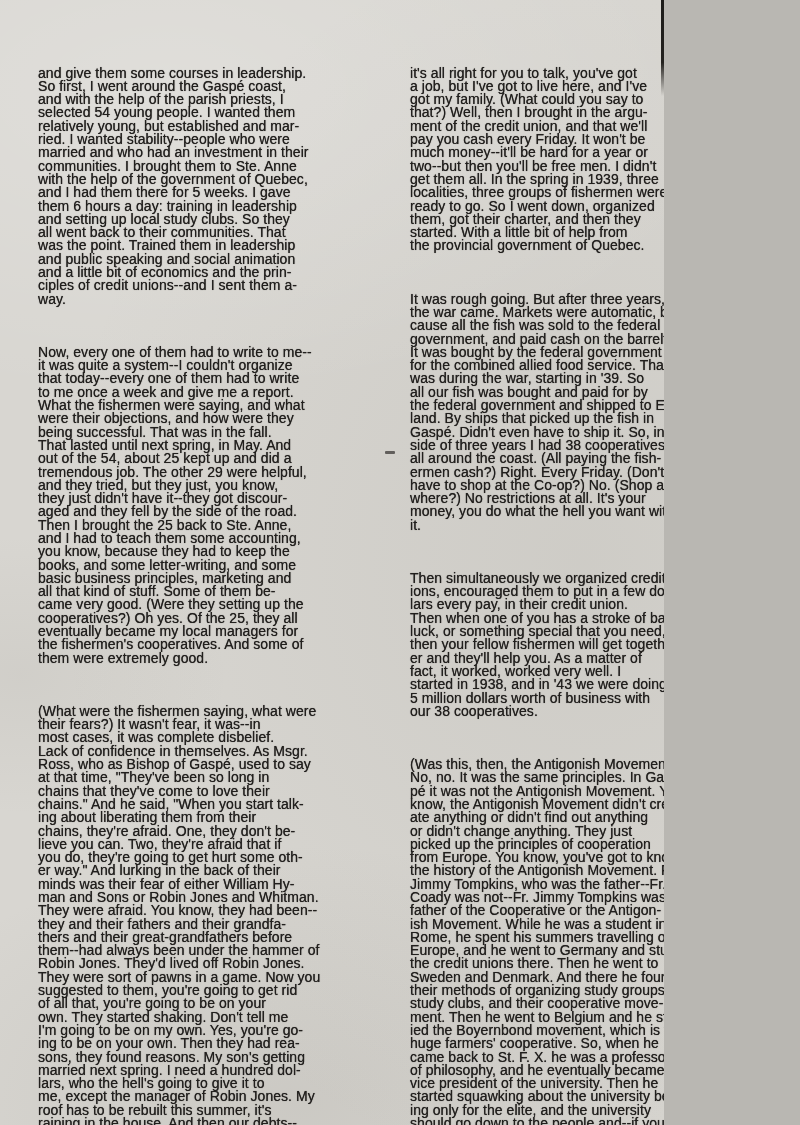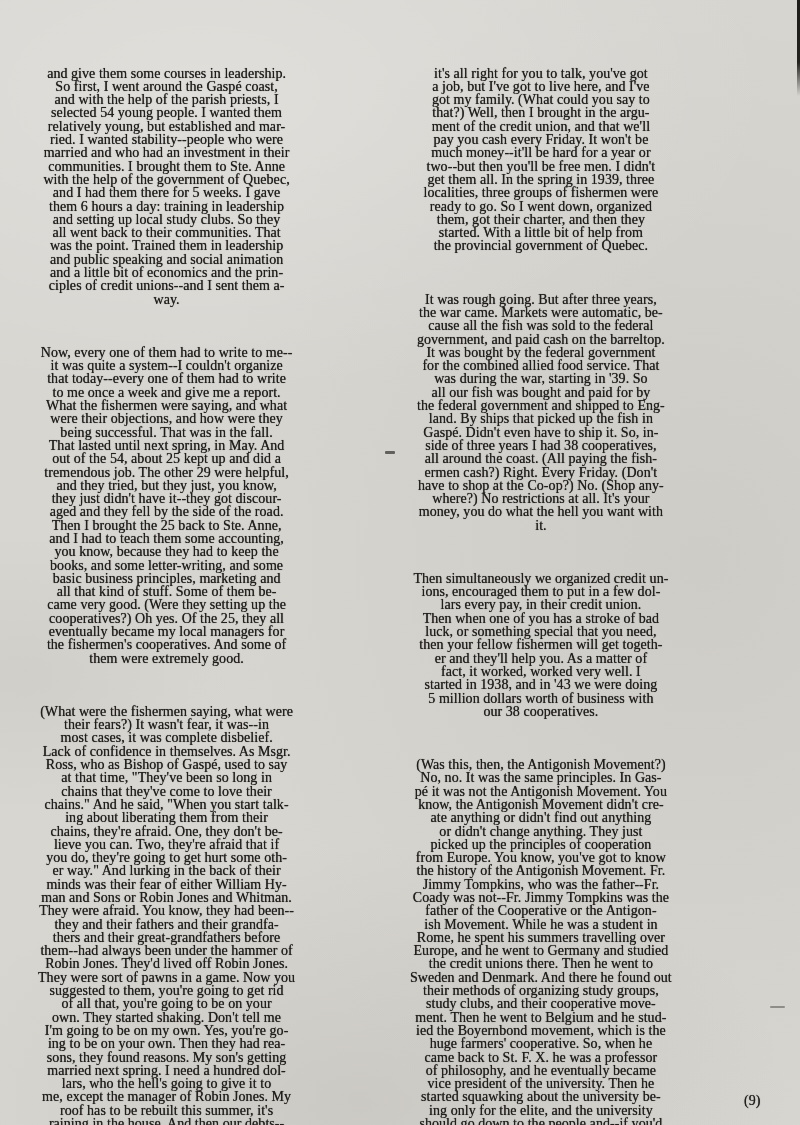--- a/index.html
+++ b/index.html
@@ -2,32 +2,31 @@
 <html><head>
 <meta charset="utf-8">
 <style>
   html, body {
     margin: 0;
     padding: 0;
     background: #b9b7b2;
   }
   .page {
     position: relative;
-    width: 800px;
+    width: 664px;
     height: 1125px;
     overflow: hidden;
     background-color: #d8d6d1;
     background-image:
       radial-gradient(ellipse 900px 480px at 25% 8%, rgba(255,255,255,0.20), rgba(255,255,255,0) 65%),
       radial-gradient(ellipse 760px 900px at 88% 50%, rgba(118,115,106,0.10), rgba(118,115,106,0) 70%),
       radial-gradient(ellipse 600px 360px at 45% 98%, rgba(110,107,98,0.12), rgba(110,107,98,0) 72%),
       radial-gradient(ellipse 300px 200px at 3% 60%, rgba(120,117,108,0.08), rgba(120,117,108,0) 70%);
-    font-family: Liberation Serif, serif;
+    font-family: Liberation Sans, sans-serif;
     color: #211f1d;
-    text-align: center;
   }
   .col {
     position: absolute;
     top: 40px;
     font-size: 14px;
     line-height: 13.3px;
     white-space: pre;
     letter-spacing: 0.05px;
     text-shadow: 0 0 0.7px rgba(28,26,24,0.9);
   }

